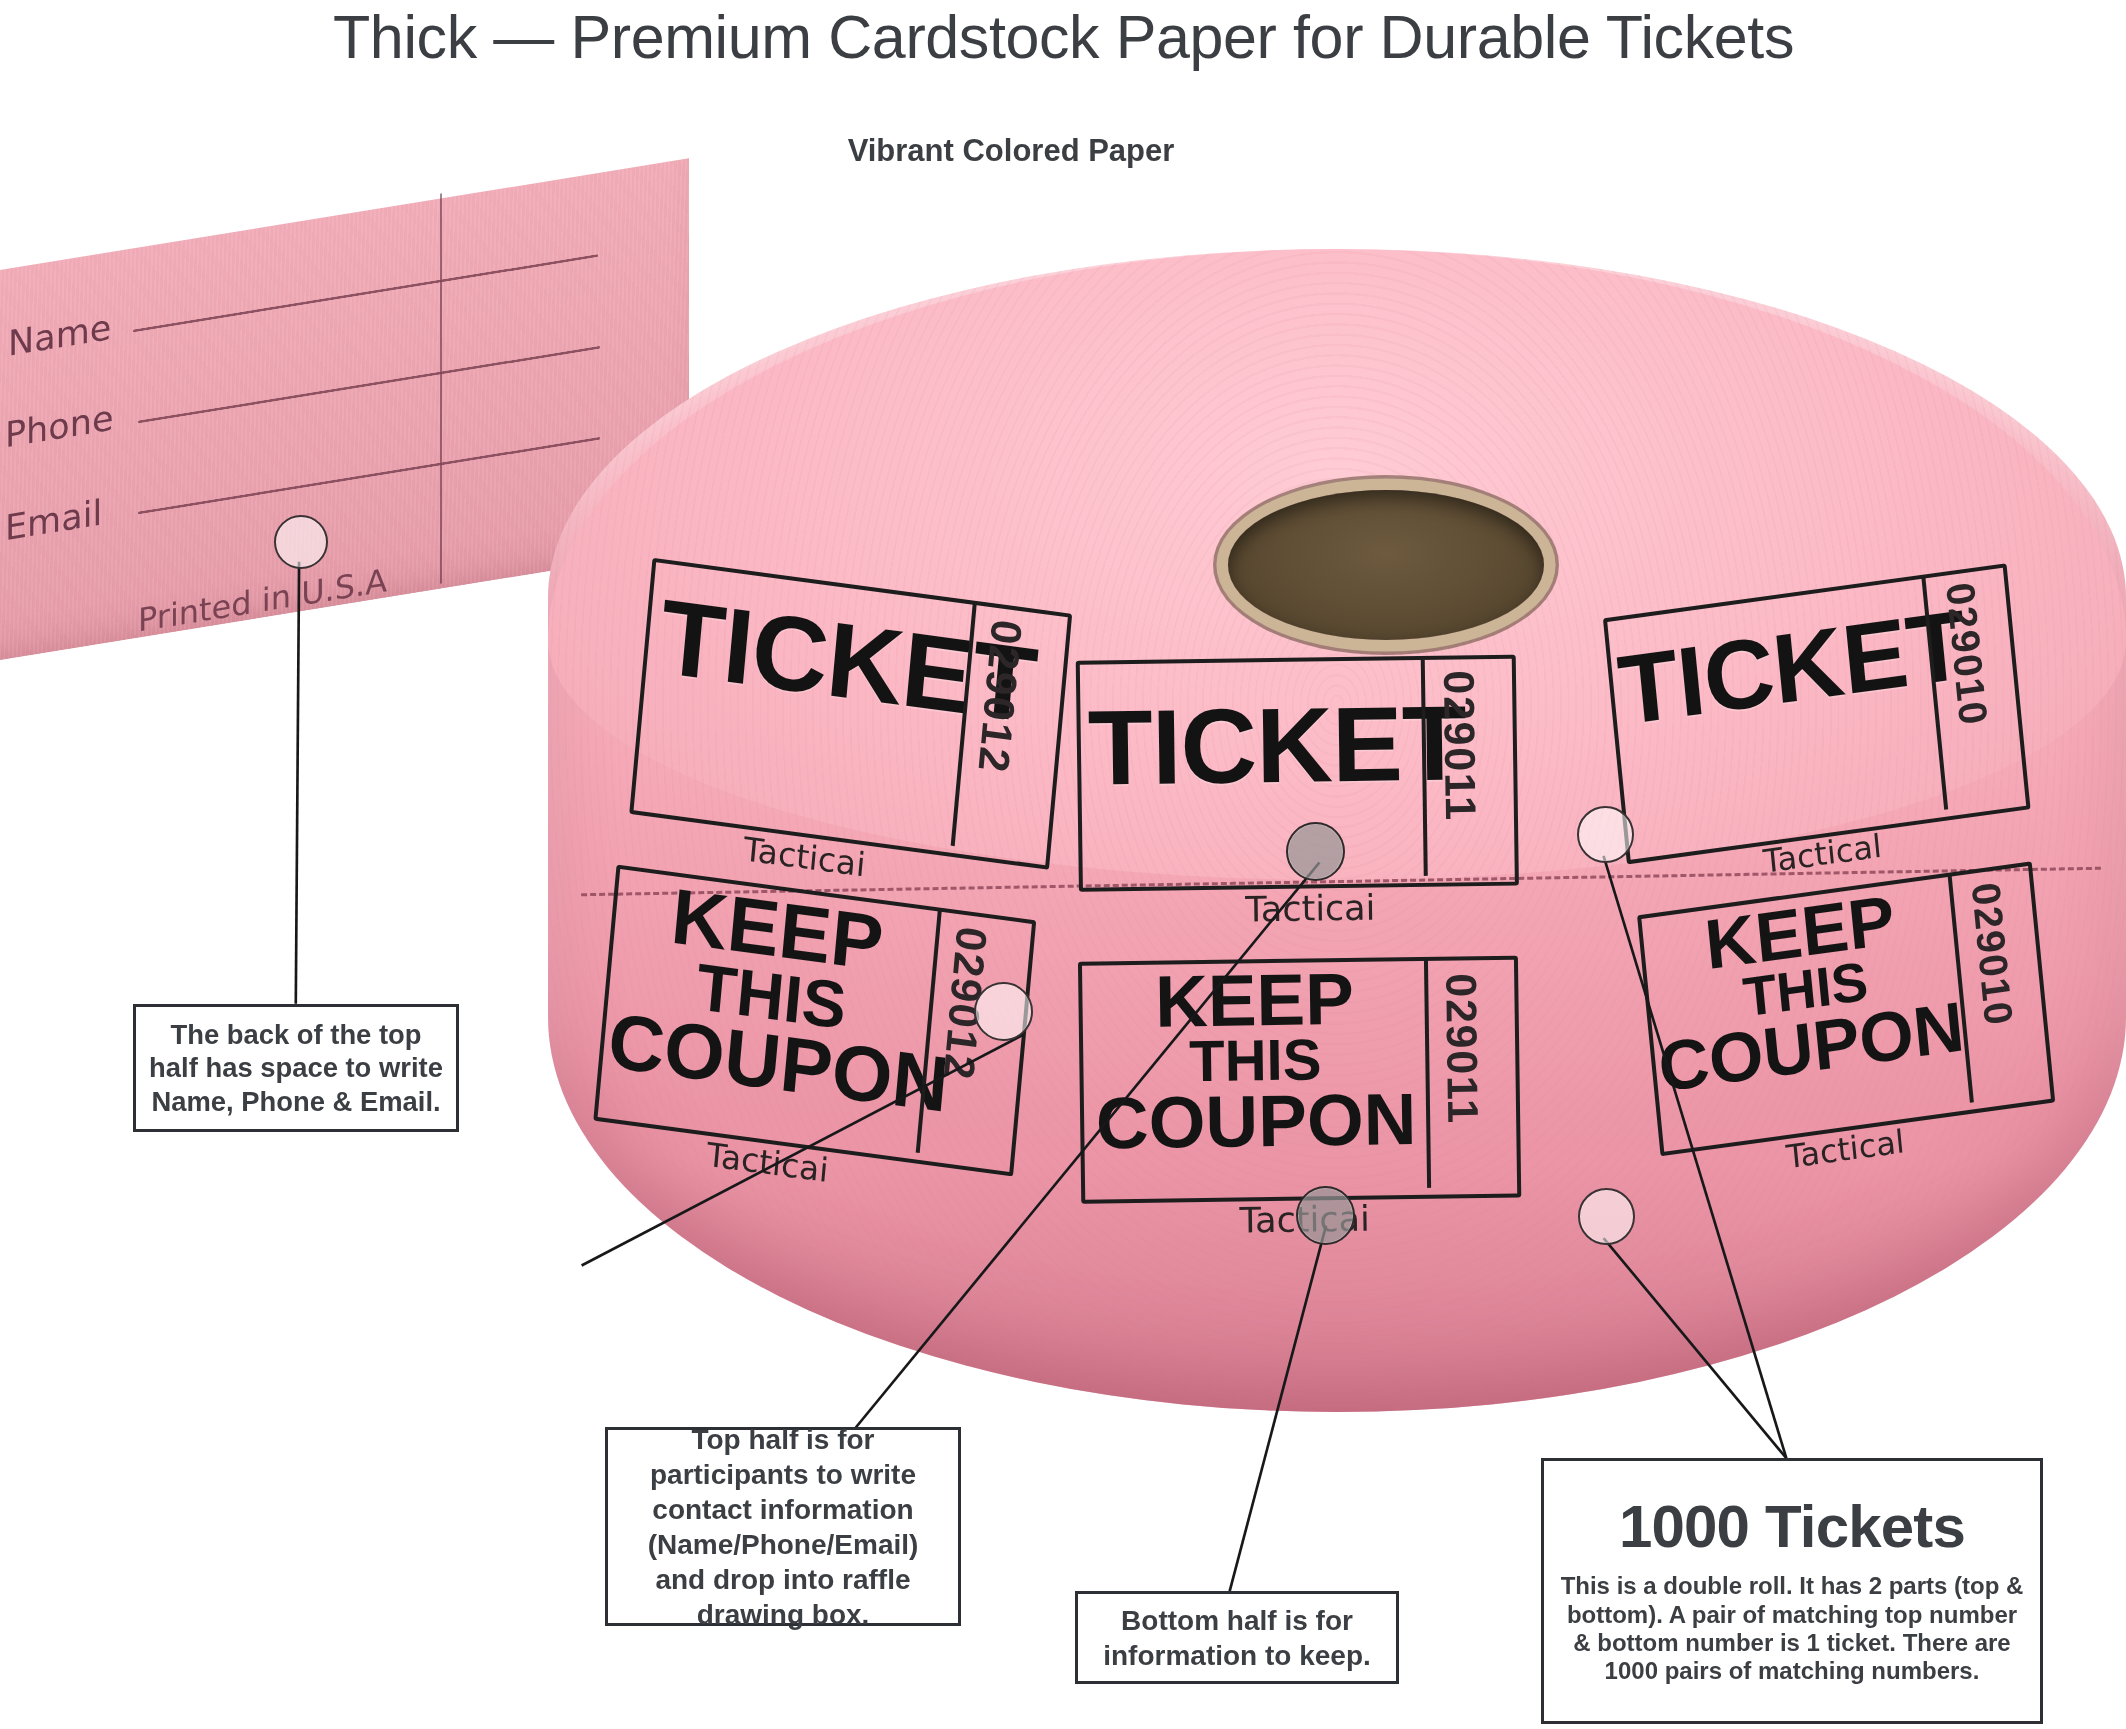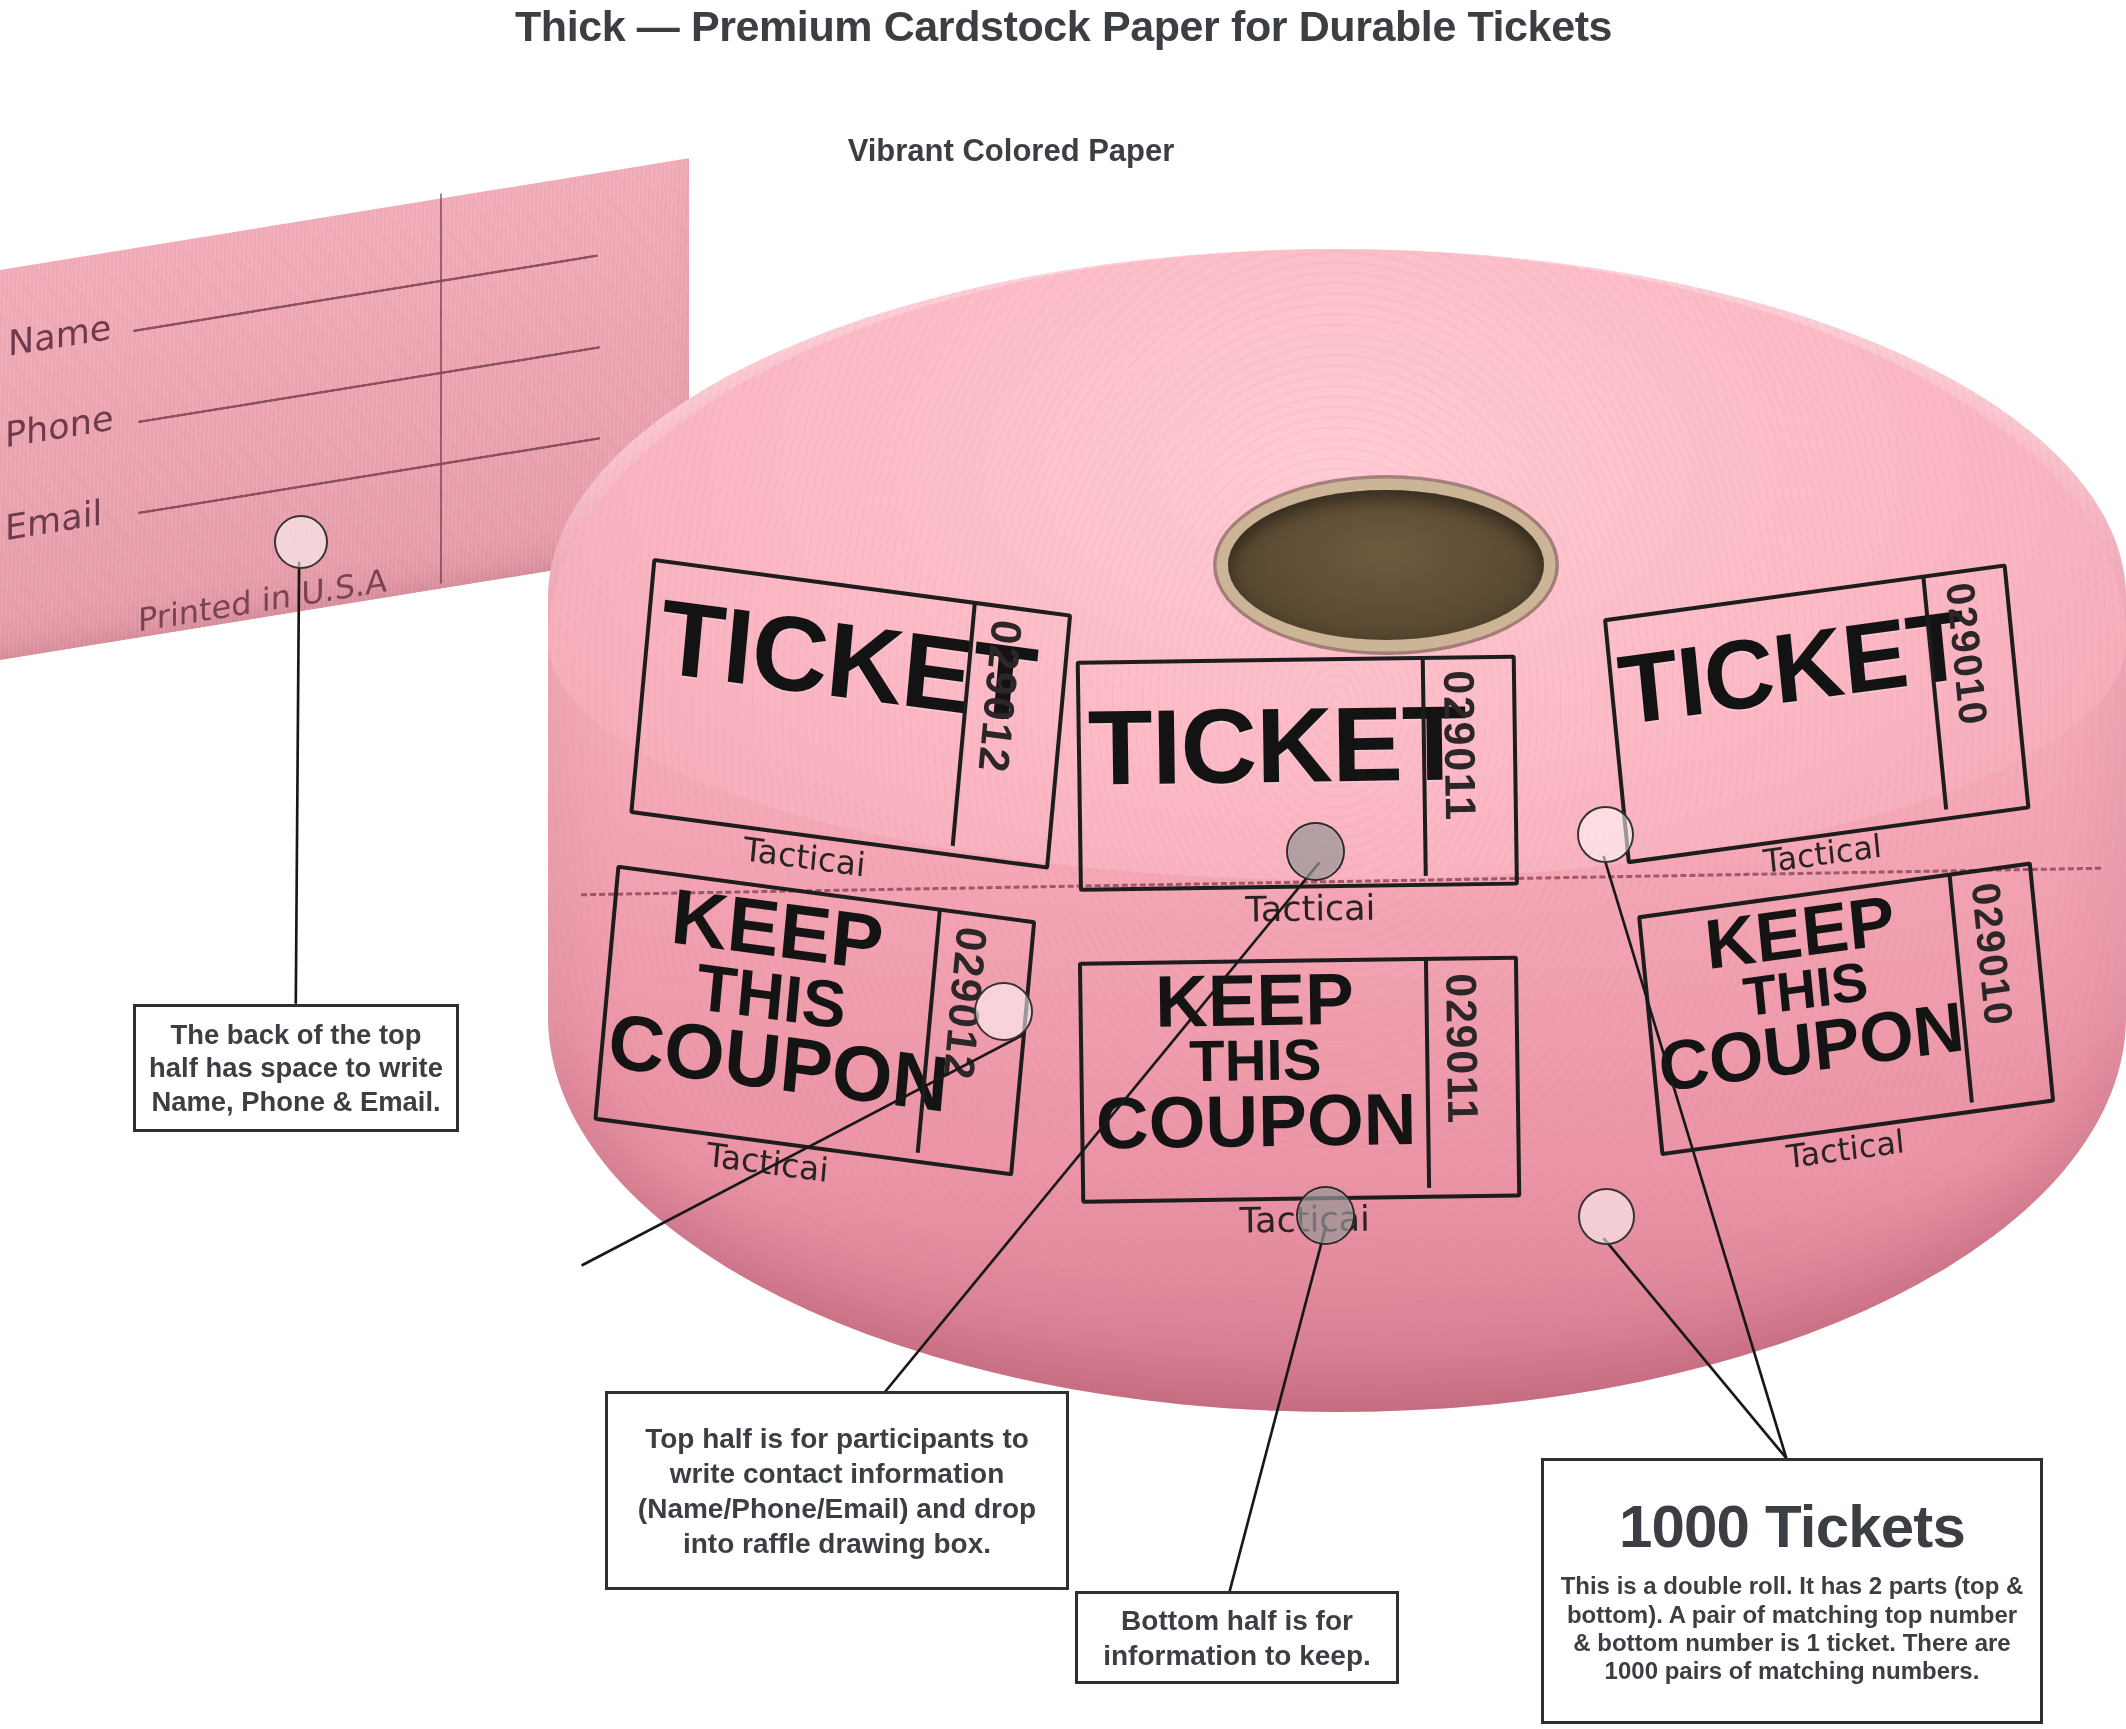--- a/index.html
+++ b/index.html
@@ -6,21 +6,21 @@
   body{
     width:2127px;height:1730px;position:relative;overflow:hidden;
     font-family:"Liberation Sans","DejaVu Sans",sans-serif;
     -webkit-font-smoothing:antialiased;
   }
   .stage{position:absolute;left:0;top:0;width:2127px;height:1730px;}
 
   
   #page-title{
     position:absolute;left:0;top:1.7px;width:2127px;text-align:center;
-    font-size:43px;font-weight:bold;color:#3b3f43;letter-spacing:-0.4px;
+    font-size:61px;font-weight:normal;color:#3b3f43;letter-spacing:-0.4px;
     white-space:nowrap;
   }
   #subtitle-block{
     position:absolute;left:0;top:131px;width:2022px;text-align:center;
     font-size:31px;font-weight:bold;color:#3b3f43;line-height:1.30;
   }
   #subtitle-block div{display:block;}
 
   
   .strip-wrap{position:absolute;left:-25px;top:274px;width:714px;height:465px;}
@@ -136,21 +136,21 @@
     box-sizing:border-box;color:#3b3f43;text-align:center;
     display:flex;flex-direction:column;justify-content:center;
     padding:8.3px 11.6px;
   }
   .callout .big{font-weight:bold;}
   .callout .small{font-weight:bold;}
   #callout-back       {left:133px; top:1004px; width:326px;height:128px;font-size:27.4px;line-height:1.22;font-weight:bold;}
   #callout-tears      {left:140px; top:1265px; width:480px;height:123px;}
   #callout-tears .big {font-size:38px;line-height:1.08;margin-bottom:1.7px;}
   #callout-tears .small{font-size:27.4px;line-height:1.18;}
-  #callout-top-half   {left:605px; top:1391px; width:464px;height:199px;font-size:28px;line-height:1.25;font-weight:bold;}
+  #callout-top-half   {left:605px; top:1427px; width:356px;height:199px;font-size:28px;line-height:1.25;font-weight:bold;}
   #callout-bottom-half{left:1075px;top:1591px; width:324px;height:93px;font-size:28px;line-height:1.25;font-weight:bold;}
   #callout-1000       {left:1541px;top:1458px; width:502px;height:266px;}
   #callout-1000 .big  {font-size:60px;line-height:1.02;margin-bottom:15px;letter-spacing:-0.8px;}
   #callout-1000 .small{font-size:24px;line-height:1.18;}
 </style>
 </head>
 <body>
 
 <div class="stage">
 

